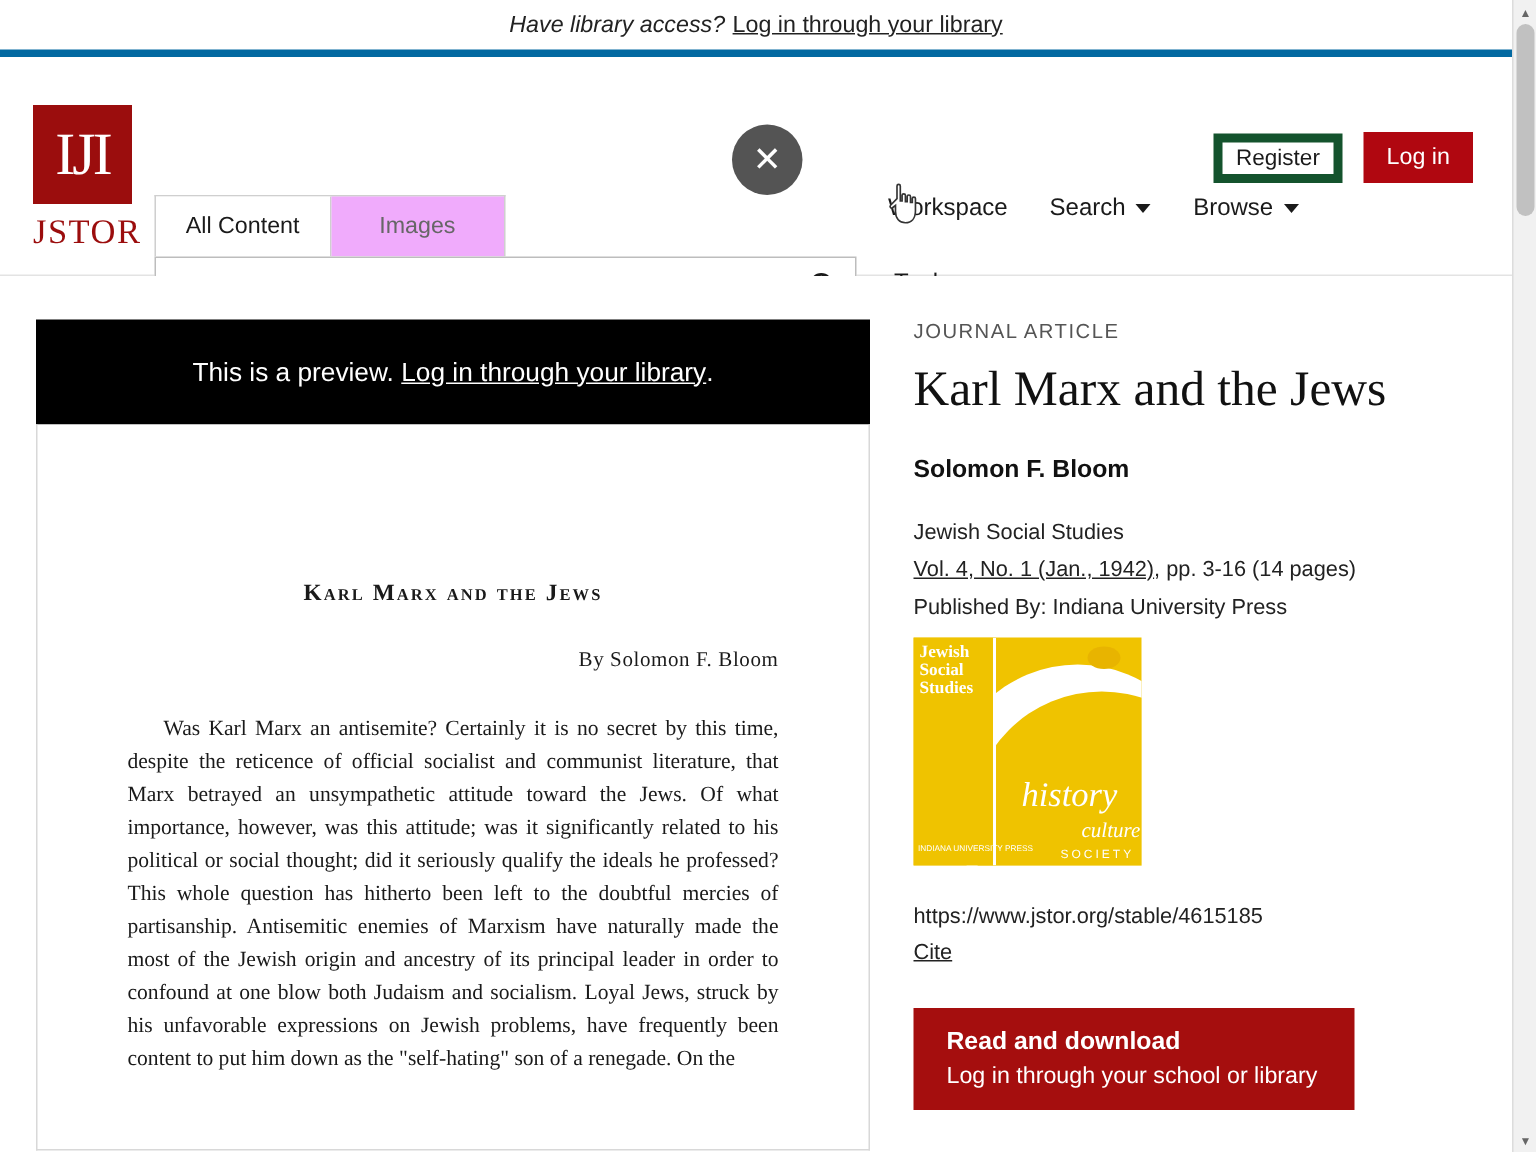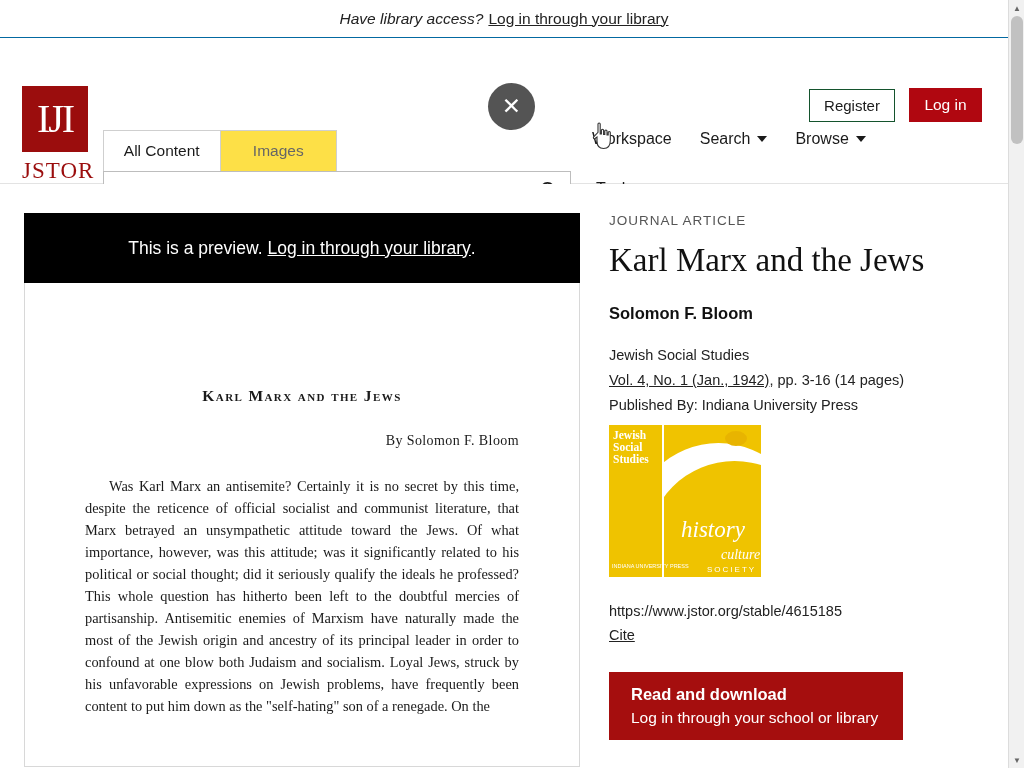--- a/index.html
+++ b/index.html
@@ -20,42 +20,42 @@
   
   .library-banner {
     height: 38px;
     width: 1008px;
     display: flex;
     align-items: center;
     justify-content: center;
     font-size: 15.5px;
     color: #222;
     background: #ffffff;
-    border-bottom: 1px solid #0369a1;
+    border-bottom: 5px solid #0369a1;
   }
   .library-banner .bq {
     font-style: italic;
   }
   .library-banner a {
     color: #222;
     text-decoration: underline;
     margin-left: 5px;
   }
 
   
   .header {
     position: relative;
     width: 1008px;
     height: 146px;
     background: #fff;
     border-bottom: 1px solid #e3e3e3;
   }
   .logo {
     position: absolute;
-    left: 22px; top: 48px;
+    left: 22px; top: 32px;
     width: 70px;
   }
   .logo-mark {
     width: 66px; height: 66px;
     background: #9b0d0d;
     color: #fff;
     display: flex; align-items: center; justify-content: center;
     font-family: "Liberation Serif", serif;
     font-size: 40px;
     line-height: 1;
@@ -82,21 +82,21 @@
     height: 41px;
     border: 1px solid #cfcfcf;
     border-bottom: none;
     background: #f7f7f7;
   }
   .tab {
     flex: 1;
     display: flex; align-items: center; justify-content: center;
     font-size: 15.5px;
     color: #666;
-    background: #fde047;
+    background: #f0abfc;
     border-right: 1px solid #cfcfcf;
     cursor: pointer;
   }
   .tab:last-child { border-right: none; }
   .tab.active {
     background: #ffffff;
     color: #1a1a1a;
     font-weight: 400;
   }
   .search-box {
@@ -156,21 +156,21 @@
   }
 
   
   .acct {
     position: absolute;
     right: 26px; top: 50px;
     display: flex; gap: 14px; align-items: center;
   }
   .btn-register {
     width: 86px; height: 33px;
-    border: 1px solid #14532d;
+    border: 6px solid #14532d;
     background: #fff;
     font-size: 15px;
     color: #1a1a1a;
     cursor: pointer;
     font-family: "Liberation Sans", sans-serif;
   }
   .btn-login {
     width: 73px; height: 34px;
     background: #b00710;
     color: #fff;

